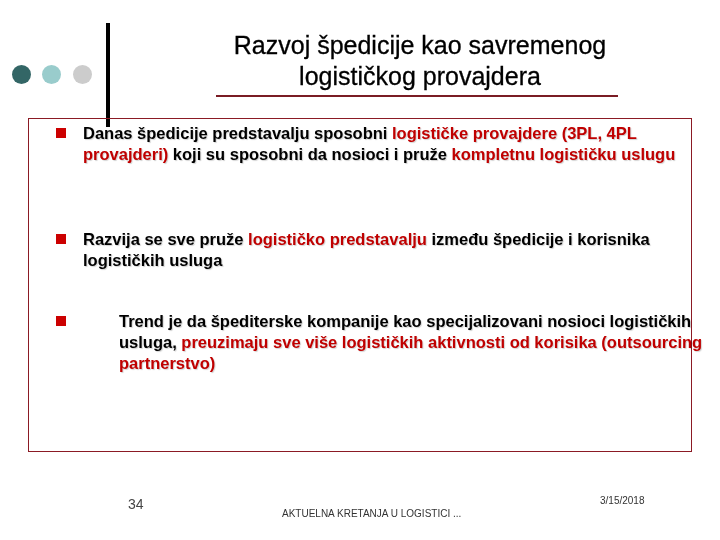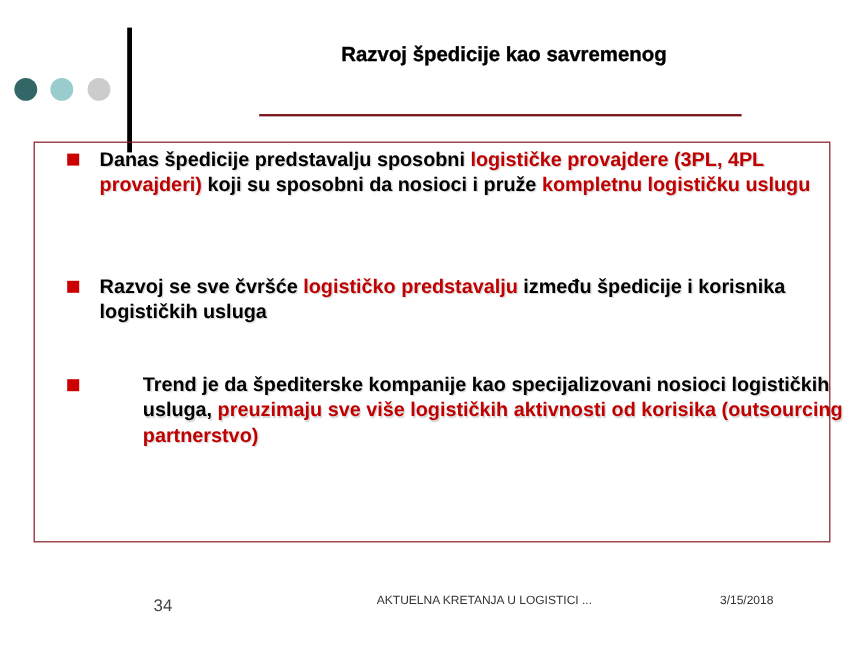--- a/index.html
+++ b/index.html
@@ -4,63 +4,64 @@
   <style>
     html, body { margin: 0; padding: 0; }
     body {
       width: 720px; height: 540px; background: #ffffff; position: relative; overflow: hidden;
       font-family: "Liberation Sans", "DejaVu Sans", sans-serif;
     }
     .dot { position: absolute; width: 19px; height: 19px; border-radius: 50%; top: 65px; }
     .vline { position: absolute; left: 106px; top: 23px; width: 4px; height: 104px; background: #000; }
     .title {
       position: absolute; left: 180px; top: 30px; width: 480px; text-align: center;
-      font-size: 17px; line-height: 31px; color: #000; font-weight: bold;
+      font-size: 25px; line-height: 31px; color: #000; font-weight: normal;
       -webkit-text-stroke: 0.3px #000;
     }
     .title-underline { position: absolute; left: 216px; top: 95px; width: 402px; height: 2px; background: #7a1c24; }
     .content-box {
       position: absolute; left: 28px; top: 118px; width: 664px; height: 334px;
       border: 1.5px solid #8b1a24; box-sizing: border-box;
     }
     .bullet { position: absolute; left: 56px; width: 10px; height: 10px; background: #cc0000; }
     .para {
       position: absolute; left: 83px; width: 600px;
       font-size: 16.5px; line-height: 21px; font-weight: bold; color: #000;
       text-shadow: 1px 1px 1px rgba(0,0,0,0.18);
     }
     .red { color: #c00000; }
     .footer { position: absolute; font-size: 10px; color: #333; }
     .page-num { left: 128px; top: 496px; font-size: 14px; color: #444; }
-    .footer-title { left: 282px; top: 495px; margin-left: 32px; }
+    .footer-title { left: 282px; top: 508px; }
     .footer-date { left: 600px; top: 495px; }
   </style>
 </head>
 <body>
 
 <div class="dot" style="left:12px;background:#336666;"></div>
 <div class="dot" style="left:42px;background:#99cccc;"></div>
 <div class="dot" style="left:73px;background:#cccccc;"></div>
 <div class="vline"></div>
 
 <div class="title">
   <div>Razvoj špedicije kao savremenog</div>
+  <div>logističkog provajdera</div>
 </div>
 <div class="title-underline"></div>
 
 <div class="content-box"></div>
 
 <div class="bullet" style="top:128px;"></div>
 <div class="para" style="top:123px;">
   <span>Danas špedicije predstavalju sposobni </span><span class="red">logističke provajdere (3PL, 4PL provajderi)</span><span>  koji su sposobni da nosioci i pruže </span><span class="red">kompletnu logističku uslugu</span>
 </div>
 
 <div class="bullet" style="top:234px;"></div>
 <div class="para" style="top:229px;">
-  <span>Razvoj se sve čvršće </span><span class="red">logističko predstavalju</span><span> između špedicije i korisnika logističkih usluga</span>
+  <span>Razvija se sve pruže </span><span class="red">logističko predstavalju</span><span> između špedicije i korisnika logističkih usluga</span>
 </div>
 
 <div class="bullet" style="top:316px;"></div>
 <div class="para" style="top:311px;margin-left:36px;">
   <span>Trend je da špediterske kompanije kao specijalizovani nosioci logističkih usluga, </span><span class="red">preuzimaju sve više logističkih  aktivnosti od korisika (outsourcing partnerstvo)</span>
 </div>
 
 <div class="footer page-num">34</div>
 <div class="footer footer-title">AKTUELNA KRETANJA U LOGISTICI ...</div>
 <div class="footer footer-date">3/15/2018</div>

